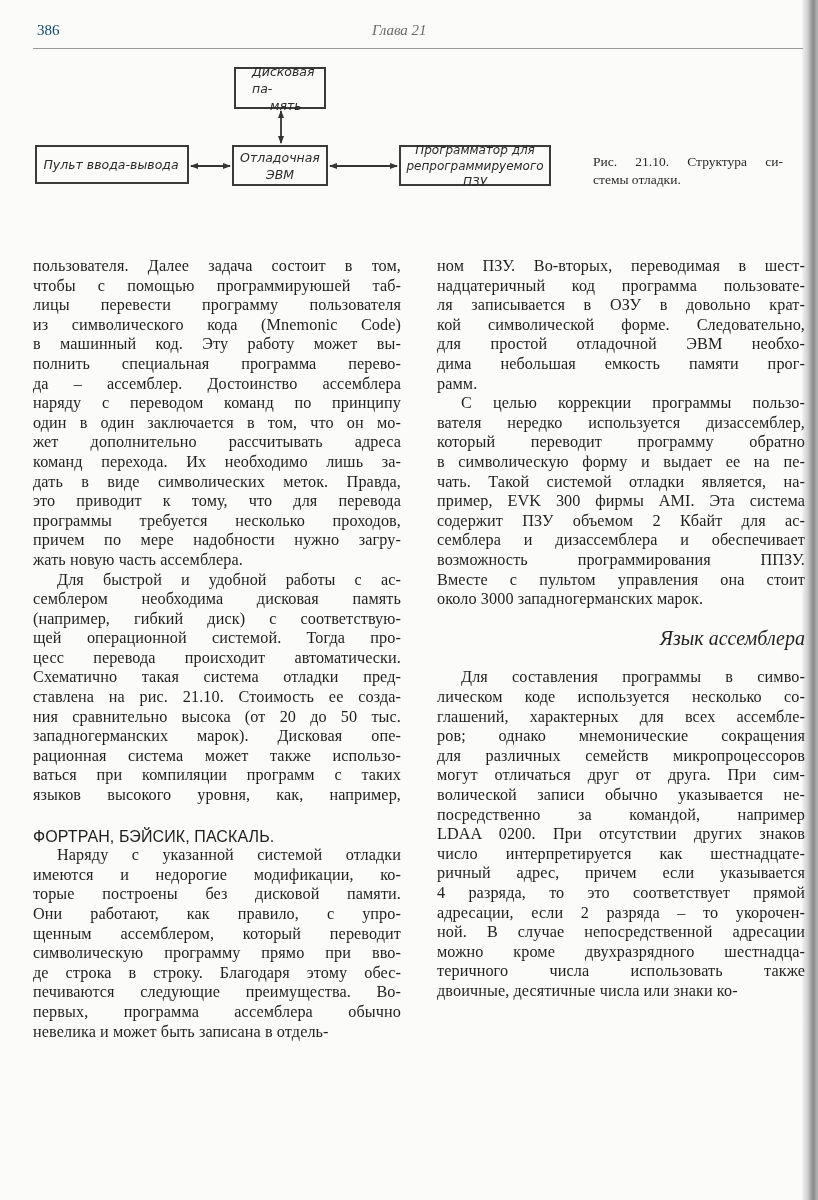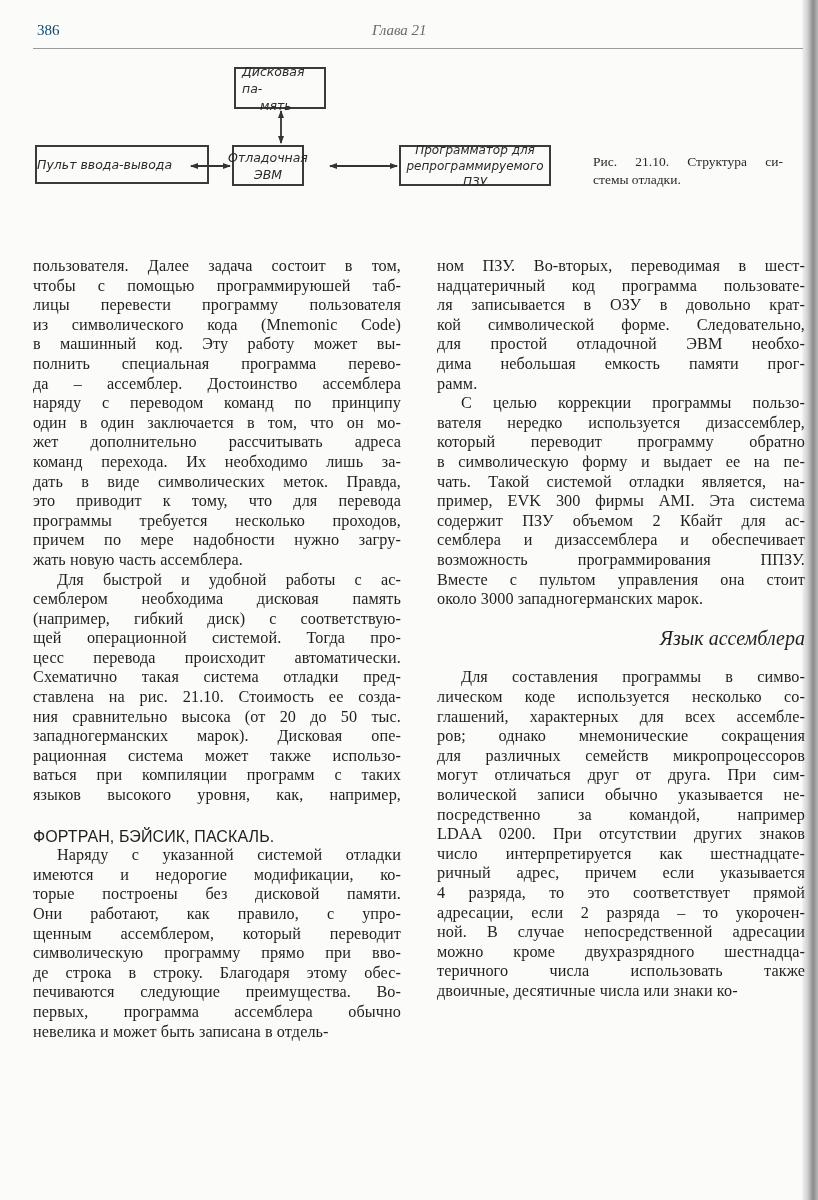--- a/index.html
+++ b/index.html
@@ -18,24 +18,24 @@
   .chapter-title { position: absolute; left: 372px; top: 0; font-size: 15px; font-style: italic; color: #6a6a6a; }
   .head-rule { position: absolute; left: 33px; top: 48px; width: 770px; height: 1px; background: #9a9a9a; }
 
   .diagram { position: absolute; left: 0; top: 0; width: 818px; height: 230px; }
   .box {
     position: absolute; border: 2px solid #3a3a3a; box-sizing: border-box;
     font-family: "DejaVu Sans", sans-serif; font-style: italic; font-size: 12.5px;
     color: #2a2a2a; line-height: 17px; text-align: center;
     display: flex; flex-direction: column; justify-content: center; align-items: center;
   }
-  .box-disk { left: 234px; top: 67px; width: 92px; height: 42px; align-items: flex-start; padding-left: 6px; text-align: left; }
+  .box-disk { left: 234px; top: 67px; width: 92px; height: 42px; align-items: flex-start; padding-left: 16px; text-align: left; }
   .box-disk .l2 { padding-left: 18px; }
-  .box-console { left: 35px; top: 145px; width: 174px; height: 39px; align-items: flex-start; padding-right: 2px; }
-  .box-cpu { left: 232px; top: 145px; width: 72px; height: 41px; }
+  .box-console { left: 35px; top: 145px; width: 154px; height: 39px; align-items: center; padding-right: 2px; }
+  .box-cpu { left: 232px; top: 145px; width: 96px; height: 41px; }
   .box-programmer { left: 399px; top: 145px; width: 152px; height: 41px; font-size: 12px; line-height: 16px; }
   .arrows { position: absolute; left: 0; top: 0; }
 
   .fig-caption {
     position: absolute; left: 593px; top: 153px; width: 190px;
     font-size: 13.5px; line-height: 18px; color: #2a2a2a; text-align: justify;
   }
   .fig-caption .ln { display: block; text-align: justify; text-align-last: justify; }
   .fig-caption .ln.last { text-align-last: left; }
 

